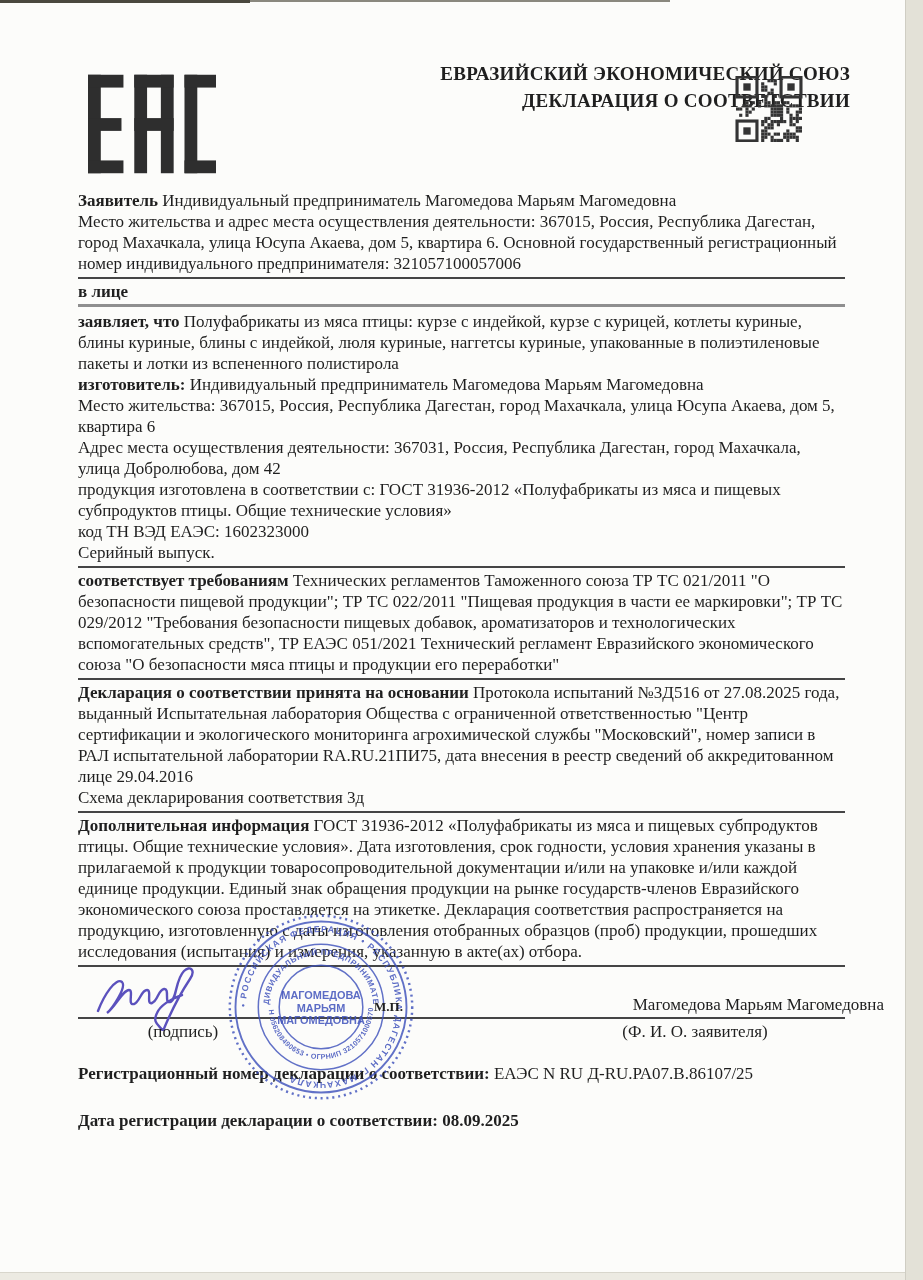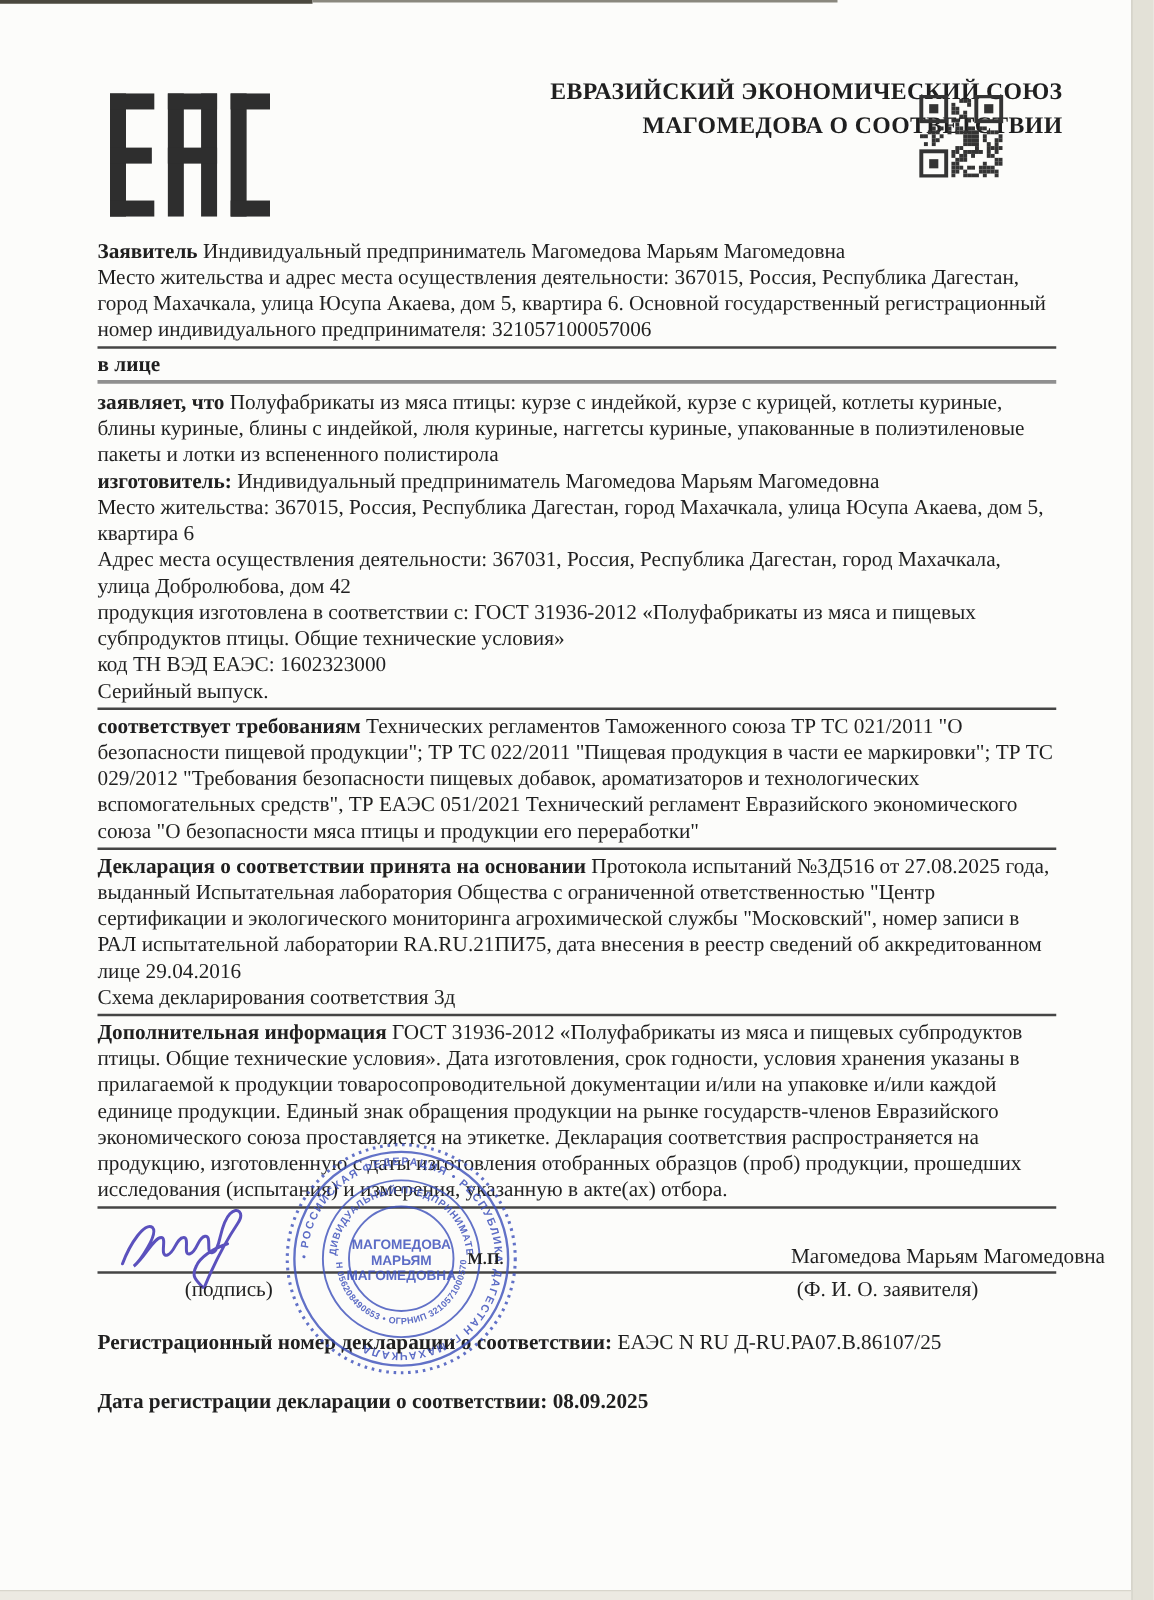--- a/index.html
+++ b/index.html
@@ -28,21 +28,21 @@
   .rule{border:0;border-top:2px solid #454545;margin:3px 0 2px 0;}
   .rule-thick{border:0;border-top:3px solid #8f8f8f;margin:2px 0 4px 0;}
   .validity{font-weight:bold;line-height:23px;margin-top:4px;}
 
   .sig-block{position:relative;height:48px;border-bottom:2px solid #454545;margin-top:2px;}
   .sig-svg{position:absolute;left:12px;bottom:-14px;width:140px;height:78px;}
   .mp{position:absolute;left:296px;bottom:0px;font-weight:bold;font-size:13px;z-index:5;}
   .holder-name{position:absolute;left:466px;bottom:2px;width:340px;text-align:right;}
   .captions{position:relative;height:24px;margin-top:2px;}
   .cap-sign{position:absolute;left:0;width:210px;text-align:center;}
-  .cap-name{position:absolute;left:462px;width:340px;text-align:center;}
+  .cap-name{position:absolute;left:447px;width:340px;text-align:center;}
 
   .regnum{margin-top:18px;}
   .regdate{margin-top:26px;font-weight:bold;}
 
   .stamp{position:absolute;left:226px;top:912px;width:190px;height:190px;z-index:4;pointer-events:none;}
 </style>
 </head>
 <body>
 
 <div class="scan-top"></div>
@@ -65,21 +65,21 @@
           <rect x="47" y="0" width="40" height="13"></rect>
             <rect x="47" y="44" width="40" height="13"></rect>
           <rect x="98" y="0" width="13" height="100"></rect>
             <rect x="98" y="0" width="32" height="13"></rect>
           <rect x="98" y="87" width="32" height="13"></rect>
         </g>
       </svg>
     </div>
     <div class="titles">
       <div>ЕВРАЗИЙСКИЙ ЭКОНОМИЧЕСКИЙ СОЮЗ</div>
-      <div>МАГОМЕДОВА О СООТВЕТСТВИИ</div>
+      <div>ДЕКЛАРАЦИЯ О СООТВЕТСТВИИ</div>
     </div>
     <div class="qr">
       <svg id="qr-svg" viewBox="0 0 63 63" width="72" height="66" xmlns="http://www.w3.org/2000/svg">
           <rect x="30" y="3" width="3" height="3" fill="#343434"></rect>
           <rect x="33" y="3" width="3" height="3" fill="#343434"></rect>
           <rect x="36" y="3" width="3" height="3" fill="#343434"></rect>
           <rect x="24" y="6" width="3" height="3" fill="#343434"></rect>
           <rect x="36" y="6" width="3" height="3" fill="#343434"></rect>
           <rect x="24" y="9" width="3" height="3" fill="#343434"></rect>
           <rect x="27" y="9" width="3" height="3" fill="#343434"></rect>

